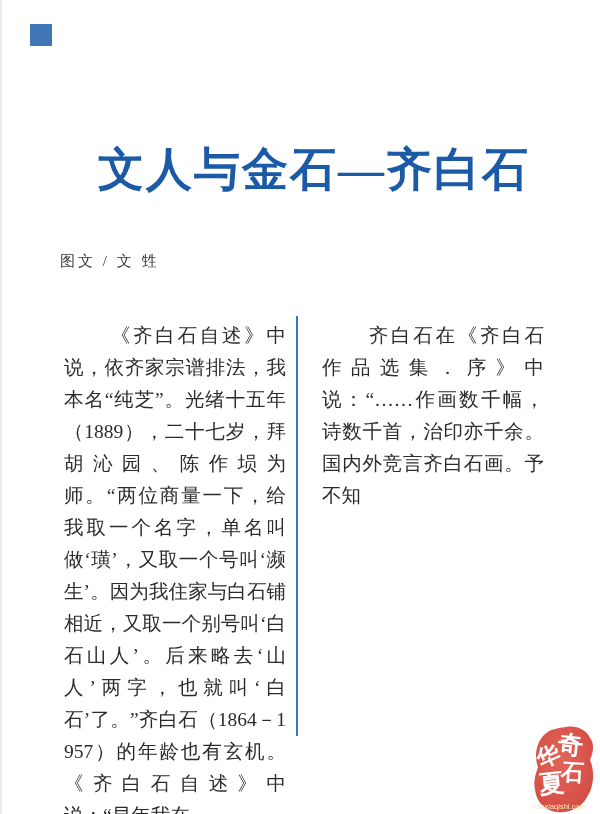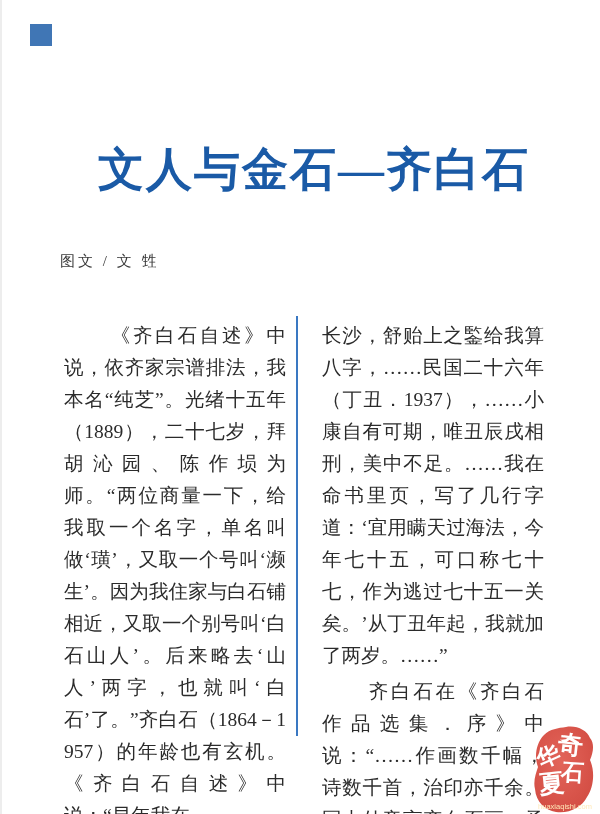--- a/index.html
+++ b/index.html
@@ -61,21 +61,20 @@
     font-weight:bold;
     line-height:1;
     font-family:"Liberation Serif","DejaVu Serif",serif;
   }
   .s-qi {left:26px;top:7px;font-size:25px;transform:rotate(6deg);}
   .s-hua{left:5px;top:20px;font-size:23px;transform:rotate(-24deg);}
   .s-shi{left:29px;top:36px;font-size:23px;transform:rotate(4deg);}
   .s-xia{left:7px;top:46px;font-size:25px;transform:rotate(-6deg);}
   .s-url{
     position:absolute;left:0;right:0;bottom:4px;
-    text-align:center;
     font-size:7.5px;line-height:1;
     color:#ffe8b8;
     font-family:"Liberation Sans","DejaVu Sans",sans-serif;
     white-space:nowrap;
   }
 </style>
 </head>
 <body>
 
 <div class="page">
@@ -87,21 +86,20 @@
   <h1 class="title">文人与金石—齐白石</h1>
 
   <div class="byline">图文 / 文  甡</div>
 
   <div class="columns">
     <div class="col left">
       <p class="indent">《齐白石自述》中说，依齐家宗谱排法，我本名“纯芝”。光绪十五年（1889），二十七岁，拜胡沁园、陈作埙为师。“两位商量一下，给我取一个名字，单名叫做‘璜’，又取一个号叫‘濒生’。因为我住家与白石铺相近，又取一个别号叫‘白石山人’。后来略去‘山人’两字，也就叫‘白石’了。”齐白石（1864－1957）的年龄也有玄机。《齐白石自述》中说：“早年我在</p>
     </div>
     <div class="divider"></div>
     <div class="col right">
-      <p>长沙，舒贻上之鍳给我算八字，……民国二十六年（丁丑．1937），……小康自有可期，唯丑辰戌相刑，美中不足。……我在命书里页，写了几行字道：‘宜用瞒天过海法，今年七十五，可口称七十七，作为逃过七十五一关矣。’从丁丑年起，我就加了两岁。……”</p>
       <p class="indent">齐白石在《齐白石作品选集．序》中说：“……作画数千幅，诗数千首，治印亦千余。国内外竞言齐白石画。予不知</p>
     </div>
   </div>
 
   <div class="seal">
     <svg width="66" height="89" viewBox="0 0 66 89">
       <defs>
         <radialGradient id="sealGrad" cx="45%" cy="40%" r="75%">
           <stop offset="0%" stop-color="#e2655a"></stop>
           <stop offset="60%" stop-color="#d8544a"></stop>

